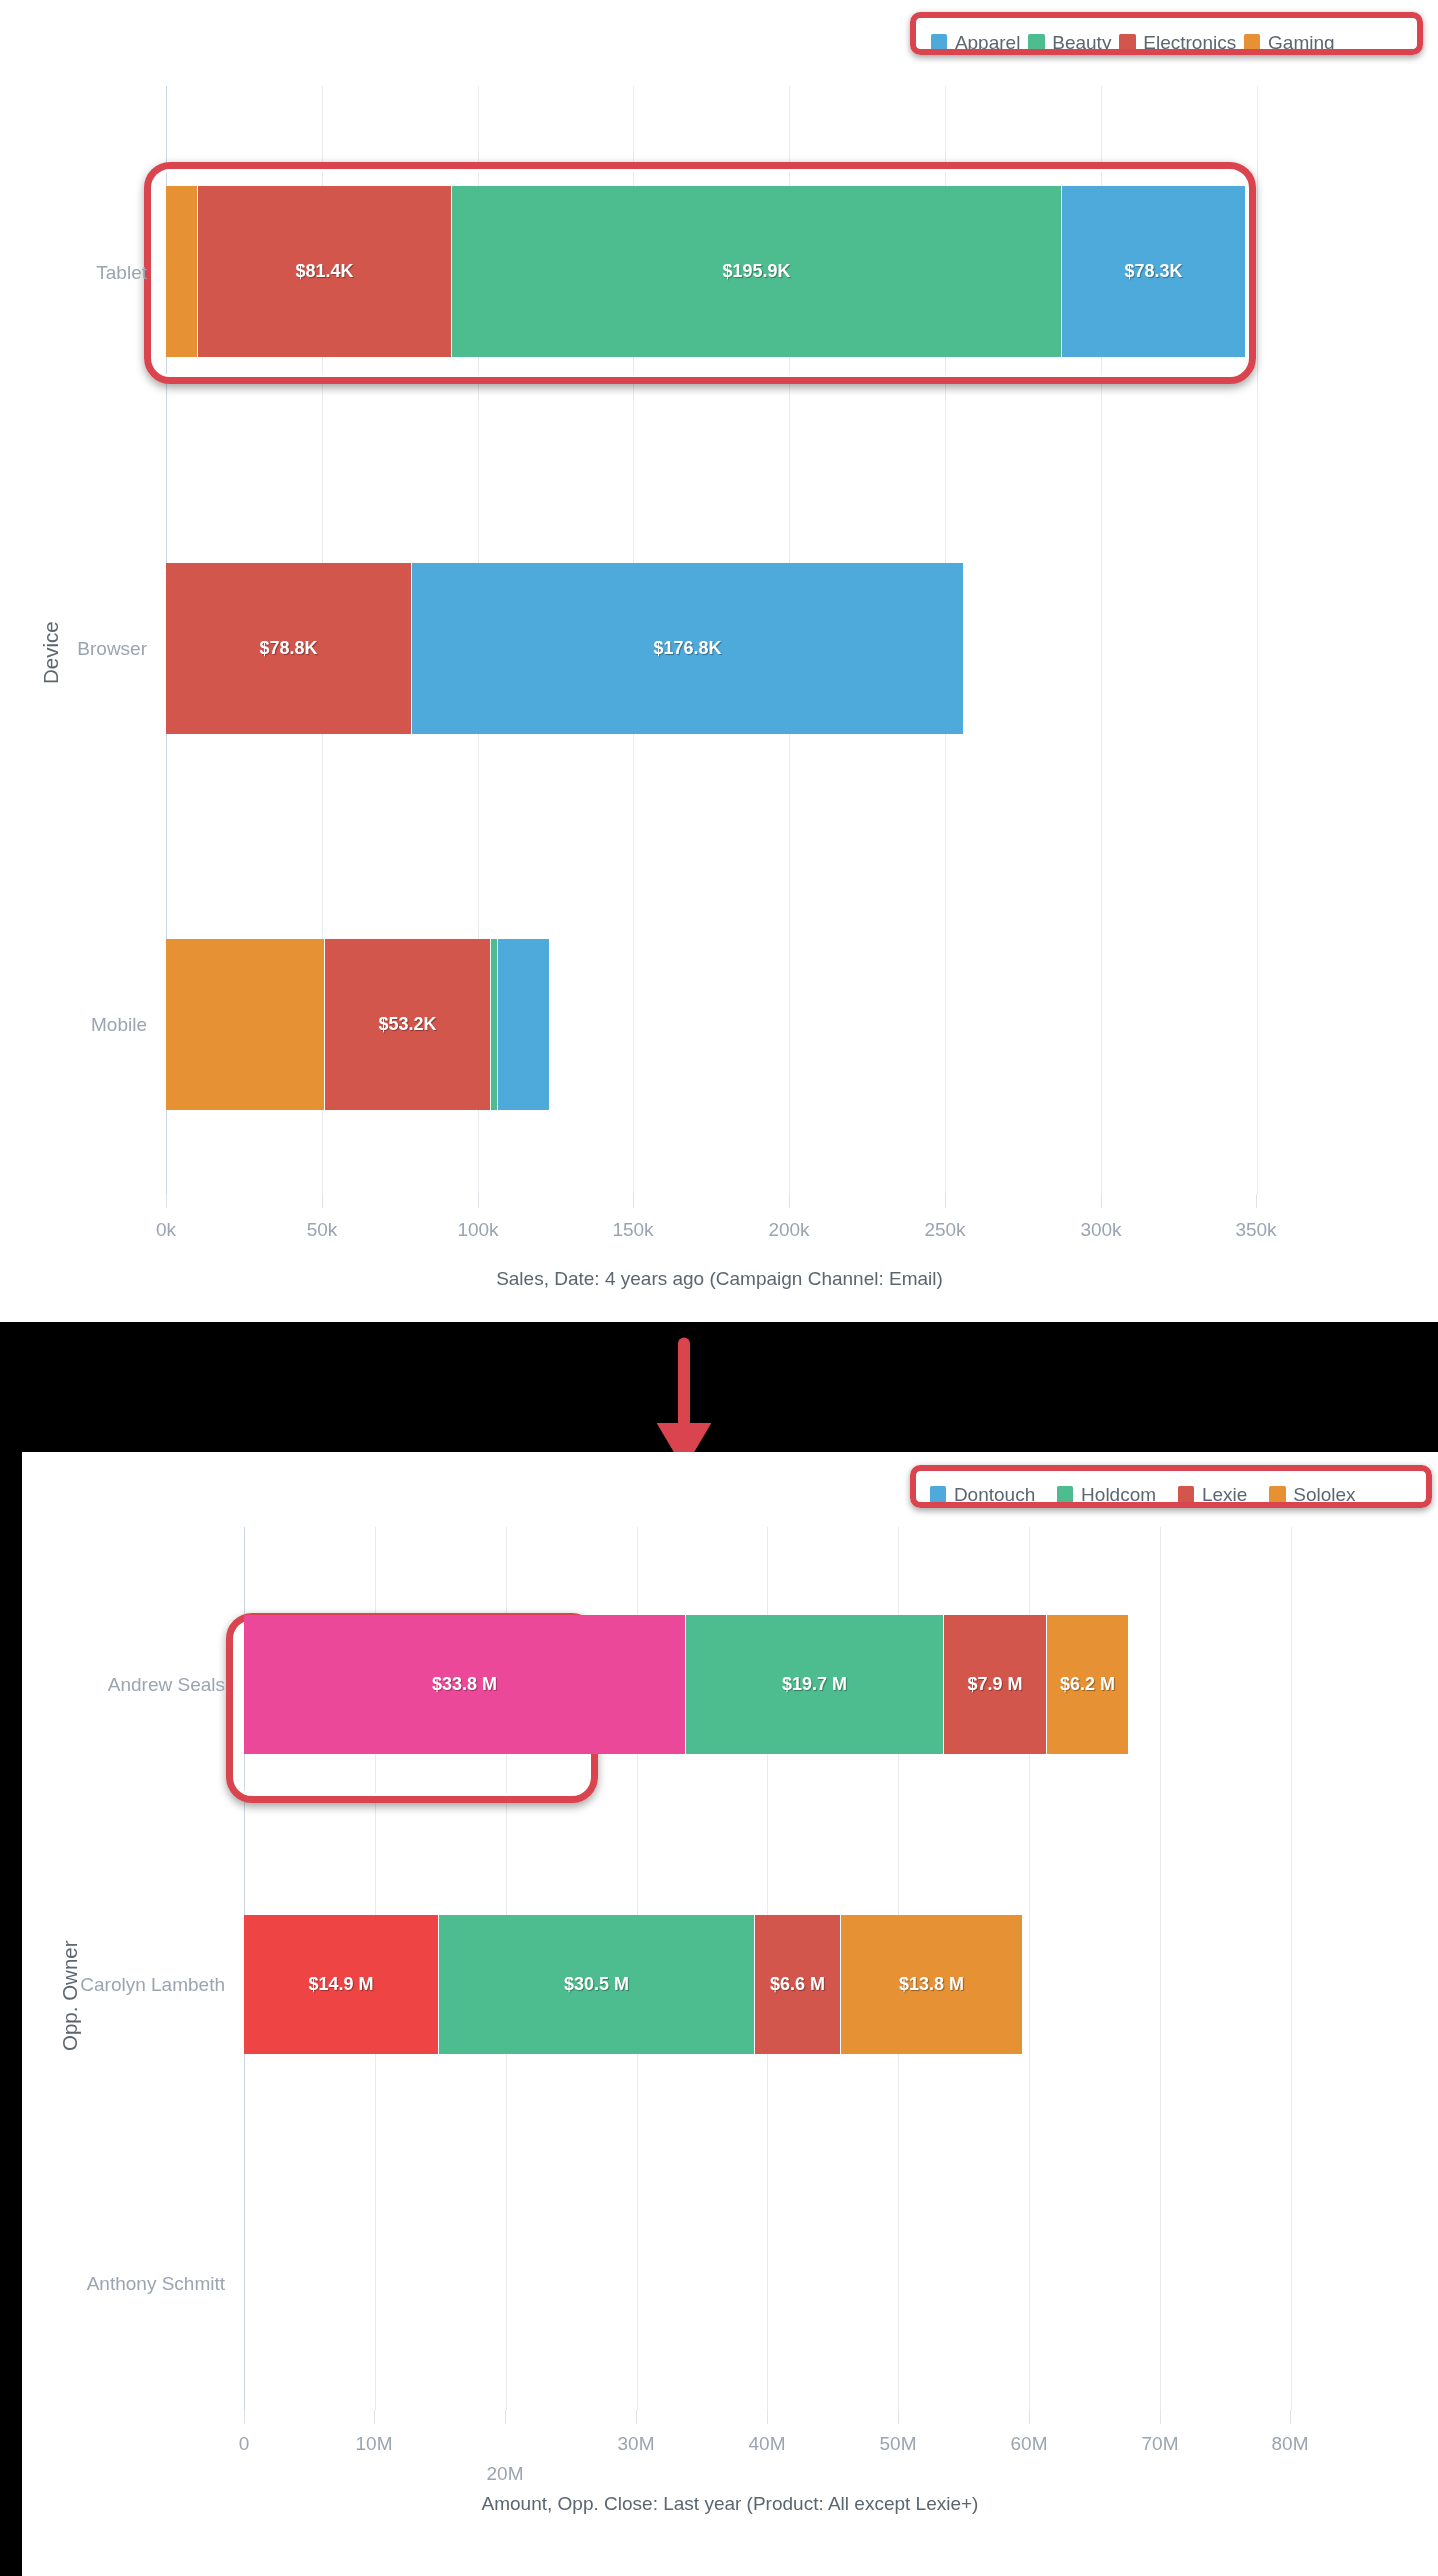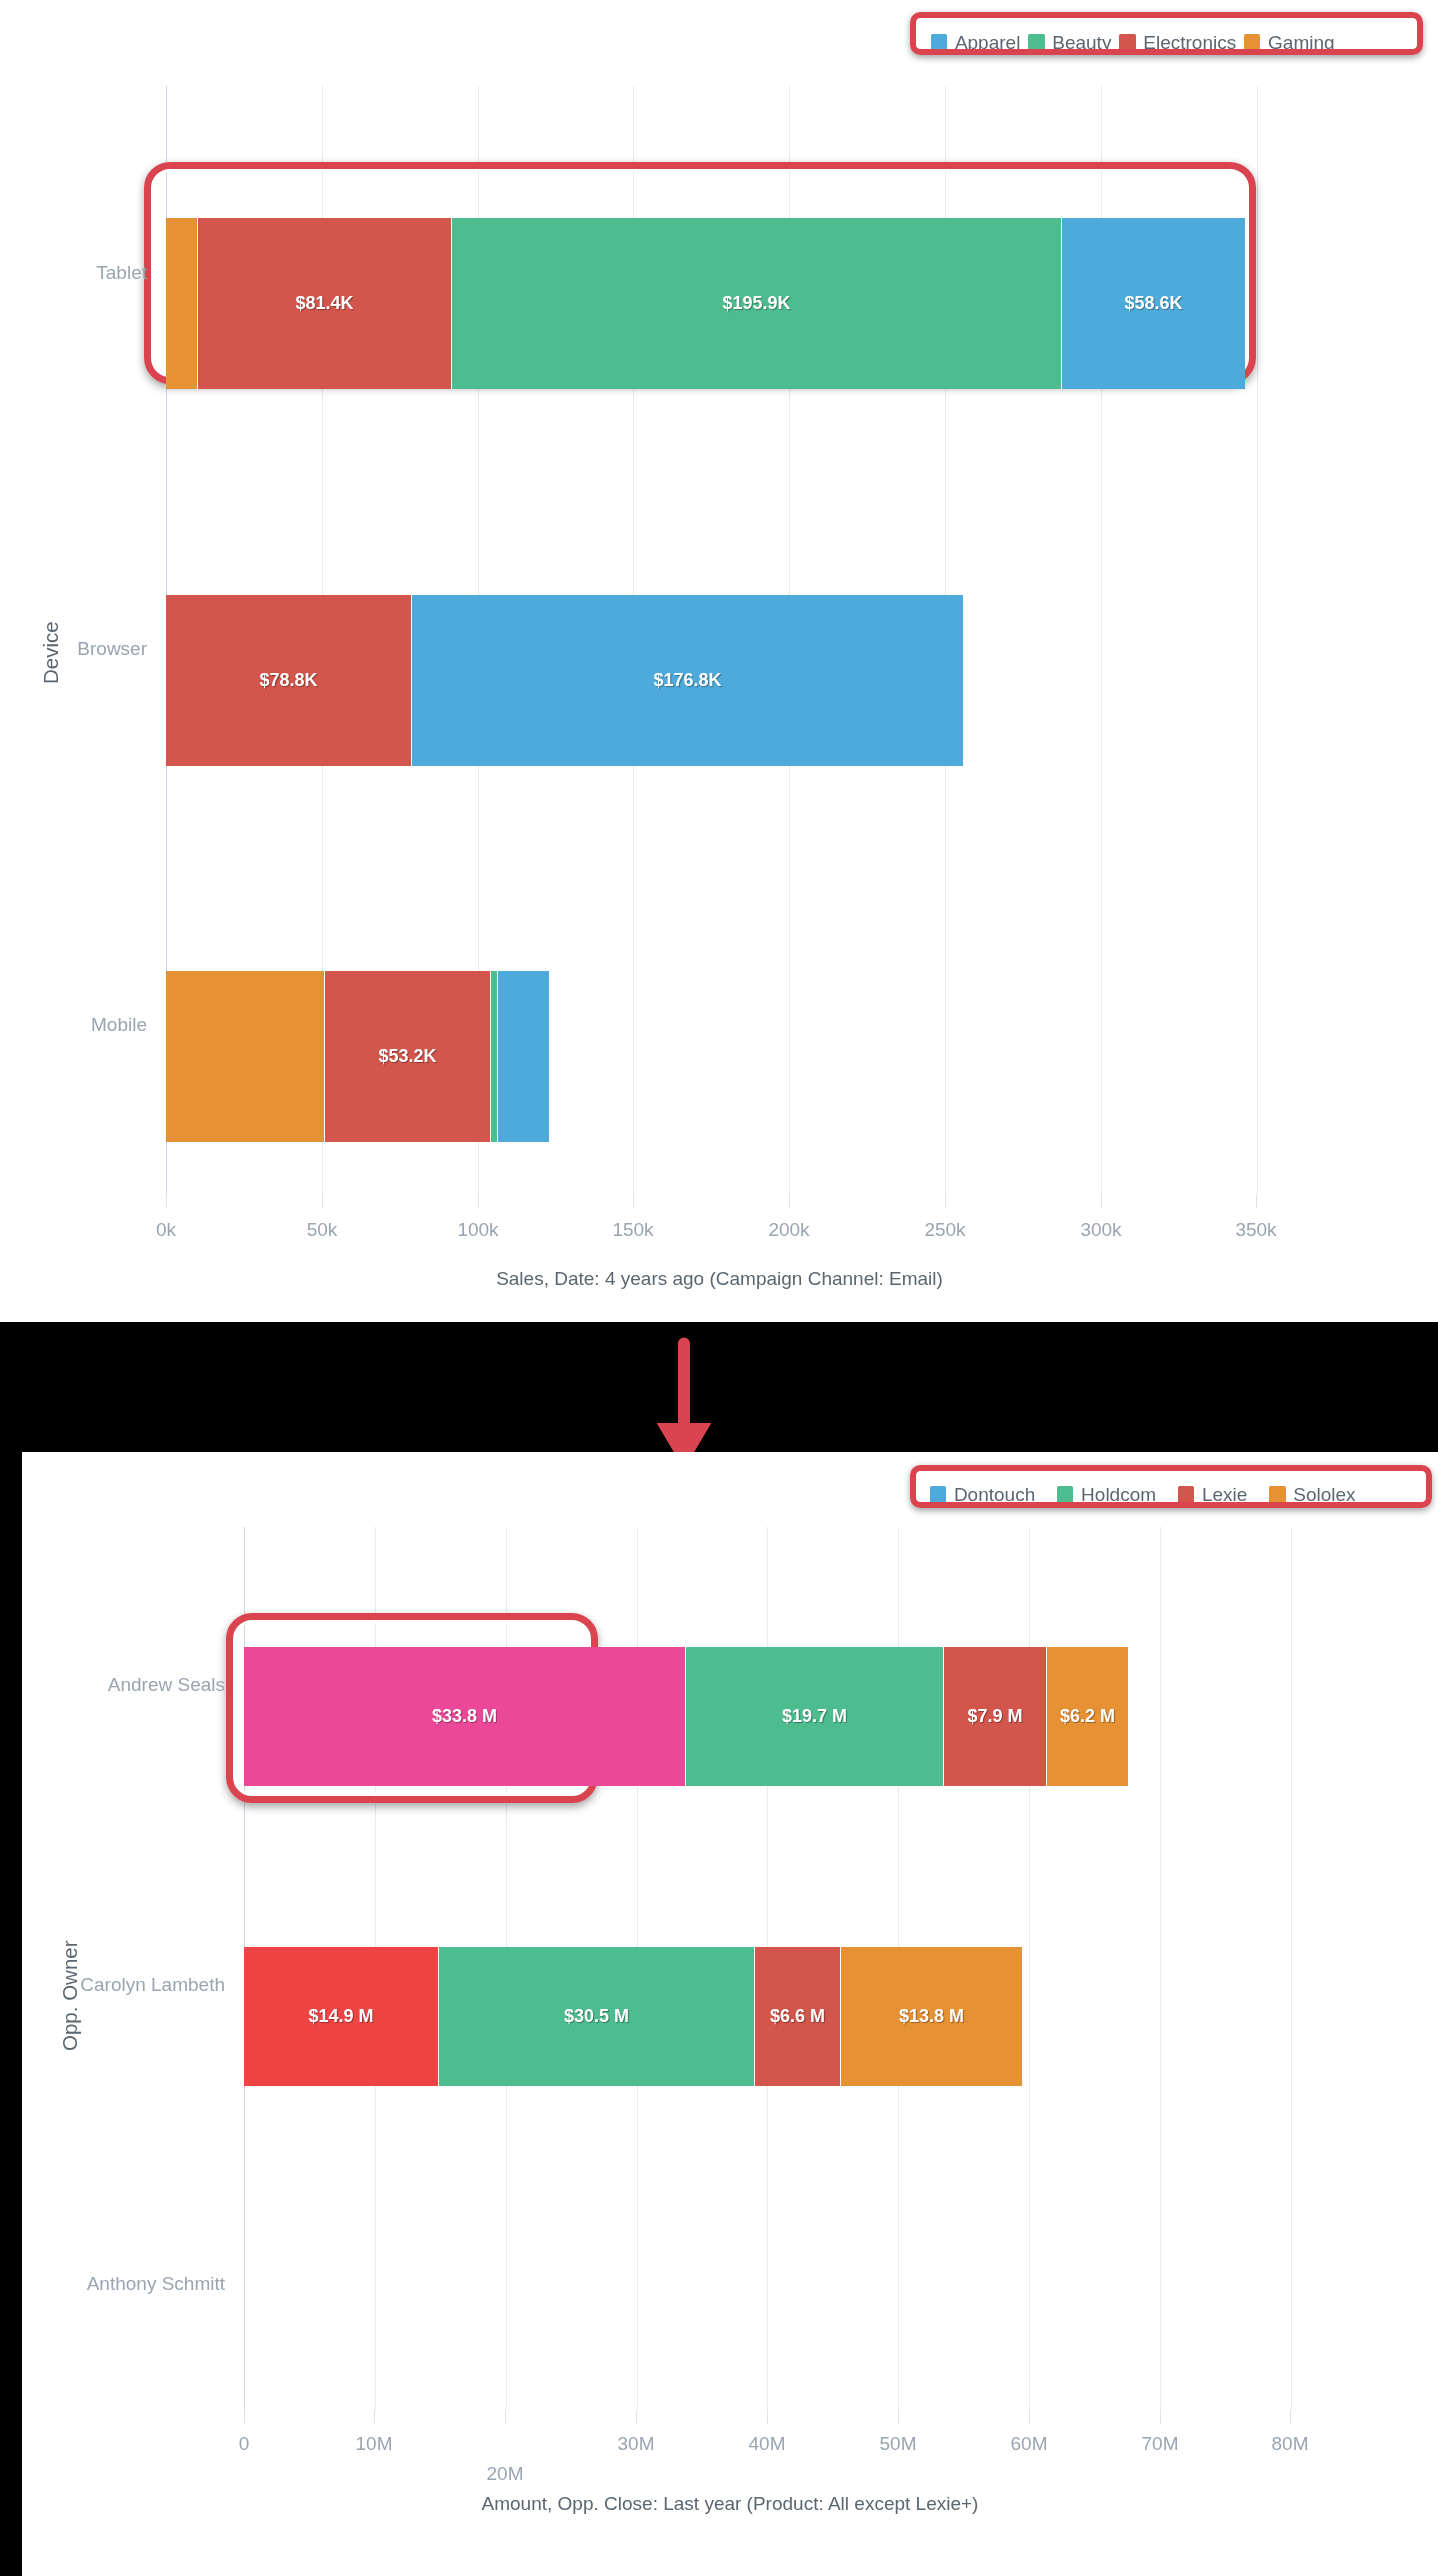--- a/index.html
+++ b/index.html
@@ -48,21 +48,20 @@
   .gridline.zero { background: #ccd6e3; }
 
   .bar-row { position: absolute; display: flex; }
   .seg {
     position: relative;
     height: 100%;
     display: flex;
     align-items: center;
     justify-content: center;
     border-right: 1.7px solid #ffffff;
-    margin-top: 32px;
   }
   .seg:last-child { border-right: none; }
   .seg-label {
     font-size: 18px;
     font-weight: bold;
     color: #ffffff;
     text-shadow: 0.9px 0.9px 0.9px rgba(0,0,0,0.35);
     white-space: nowrap;
     pointer-events: none;
   }
@@ -197,21 +196,21 @@
       <div class="tick-label" style="left: 1256px; top: 1220px;">350k</div>
       <div class="bar-row" style="left: 166px; top: 186px; height: 171px;">
         <div class="seg" style="width: 32px; background: rgb(229, 145, 52);"></div>
         <div class="seg" style="width: 254px; background: rgb(211, 86, 76);">
           <span class="seg-label">$81.4K</span>
         </div>
         <div class="seg" style="width: 610px; background: rgb(77, 188, 142);">
           <span class="seg-label">$195.9K</span>
         </div>
         <div class="seg" style="width: 183px; background: rgb(78, 170, 218);">
-          <span class="seg-label">$58.6K</span>
+          <span class="seg-label">$78.3K</span>
         </div>
       </div>
       <div class="cat-label" style="left: 0px; width: 147px; top: 263px;">Tablet</div>
       <div class="bar-row" style="left: 166px; top: 563px; height: 171px;">
         <div class="seg" style="width: 246px; background: rgb(211, 86, 76);">
           <span class="seg-label">$78.8K</span>
         </div>
         <div class="seg" style="width: 551px; background: rgb(78, 170, 218);">
           <span class="seg-label">$176.8K</span>
         </div>

